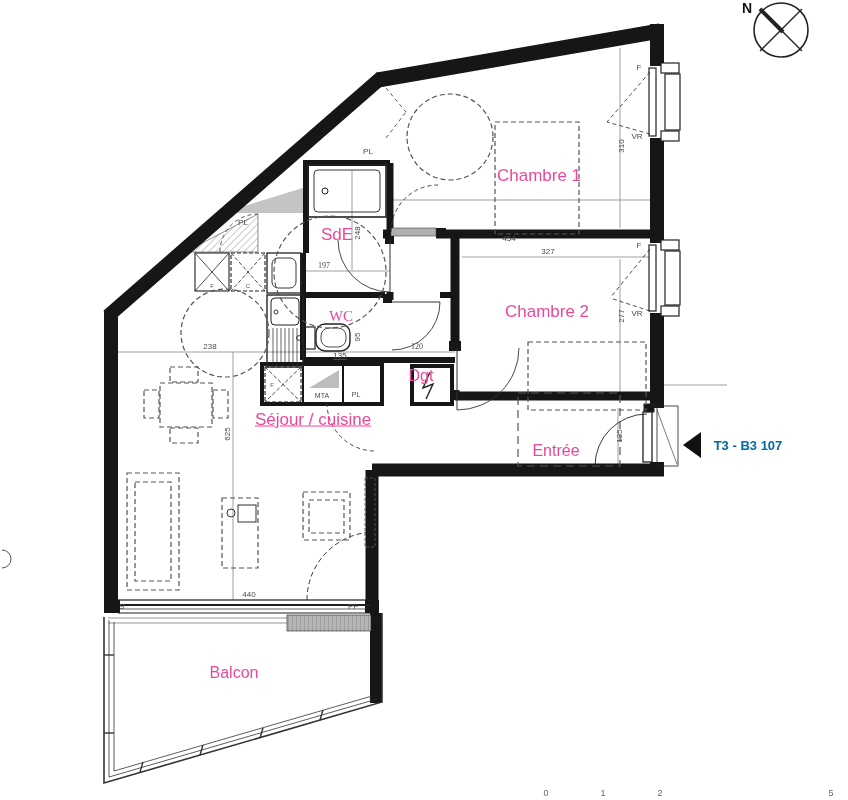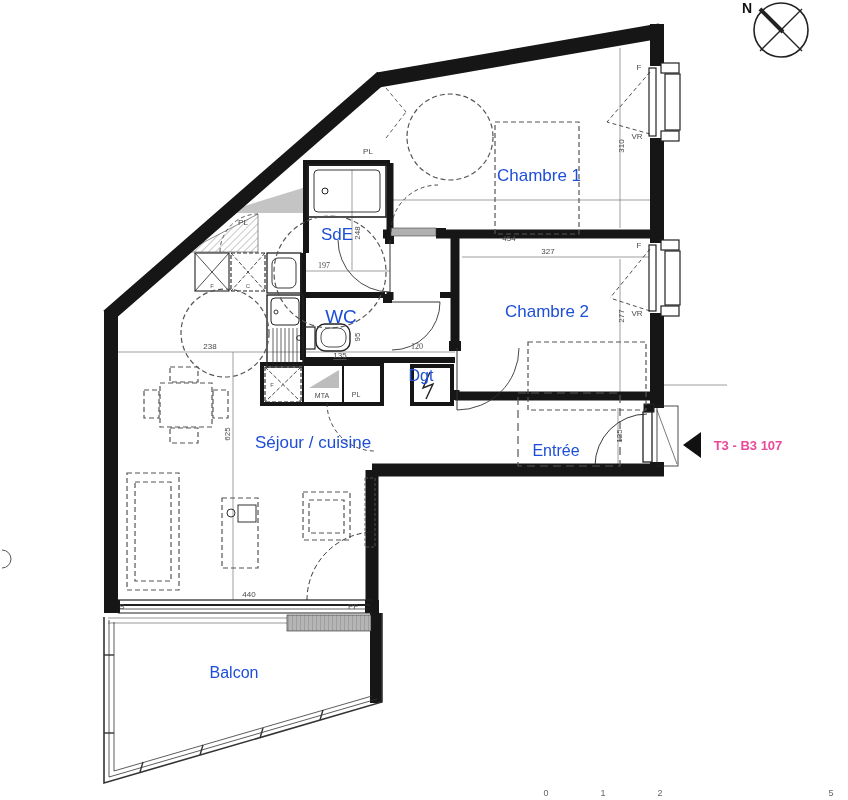--- a/index.html
+++ b/index.html
@@ -2,26 +2,26 @@
 <html><head>
 <meta charset="utf-8">
 <style>
   html,body{margin:0;padding:0;background:#ffffff;}
   #plan{position:relative;width:848px;height:800px;background:#ffffff;overflow:hidden;
         font-family:"Liberation Sans",sans-serif;}
   #plan svg{position:absolute;left:0;top:0;}
   .lbl{position:absolute;color:#3a3a3a;white-space:nowrap;
        transform:translate(-50%,-50%);line-height:1;}
   .rot{transform:translate(-50%,-50%) rotate(-90deg);}
-  .room{font-size:16px;color:#1d4ed8;}
+  .room{font-size:16px;color:#ec4899;}
   .big{font-size:17px;}
   .dim{font-size:8px;color:#4a4a4a;}
   .tiny{font-size:8px;color:#4a4a4a;}
   .micro{font-size:6px;color:#555;}
-  .unit{font-size:13px;font-weight:bold;color:#ec4899;}
+  .unit{font-size:13px;font-weight:bold;color:#0369a1;}
   .north{font-size:14px;font-weight:bold;color:#111;}
   .scale{font-size:9px;color:#666;}
 </style>
 </head>
 <body>
 
 <div id="plan">
 
 <svg width="848" height="800" viewBox="0 0 848 800">
   <defs>
@@ -227,24 +227,24 @@
     <line x1="802" y1="9" x2="760" y2="51" stroke-width="1.3"></line>
     <line x1="760" y1="9" x2="783" y2="32" stroke-width="4"></line>
   </g>
 
   <polygon points="683,445 701,432 701,458" fill="#111"></polygon>
 </svg>
 
   <div class="lbl room big" style="left:539px;top:175px;">Chambre 1</div>
   <div class="lbl room big" style="left:547px;top:311px;">Chambre 2</div>
   <div class="lbl room big" style="left:337px;top:234px;">SdE</div>
-  <div class="lbl room" style="left:341px;top:316px;font-size:19px;">WC</div>
+  <div class="lbl room" style="left:341px;top:316px;font-size:15px;font-family:Liberation Serif, serif;">WC</div>
   <div class="lbl room" style="left:421px;top:376px;">Dgt</div>
   <div class="lbl room" style="left:556px;top:451px;">Entrée</div>
-  <div class="lbl room big" style="left:313px;top:442px;">Séjour / cuisine</div>
+  <div class="lbl room big" style="left:313px;top:419px;text-decoration:underline;">Séjour / cuisine</div>
   <div class="lbl room" style="left:234px;top:673px;">Balcon</div>
 
   <div class="lbl tiny" style="left:368px;top:152px;">PL</div>
   <div class="lbl tiny" style="left:243px;top:223px;">PL</div>
   <div class="lbl tiny" style="left:356px;top:394px;font-size:7px;">PL</div>
   <div class="lbl tiny" style="left:322px;top:395px;font-size:7px;">MTA</div>
   <div class="lbl micro" style="left:212px;top:286px;">F</div>
   <div class="lbl micro" style="left:248px;top:286px;">C</div>
   <div class="lbl micro" style="left:272px;top:385px;">F</div>
 

